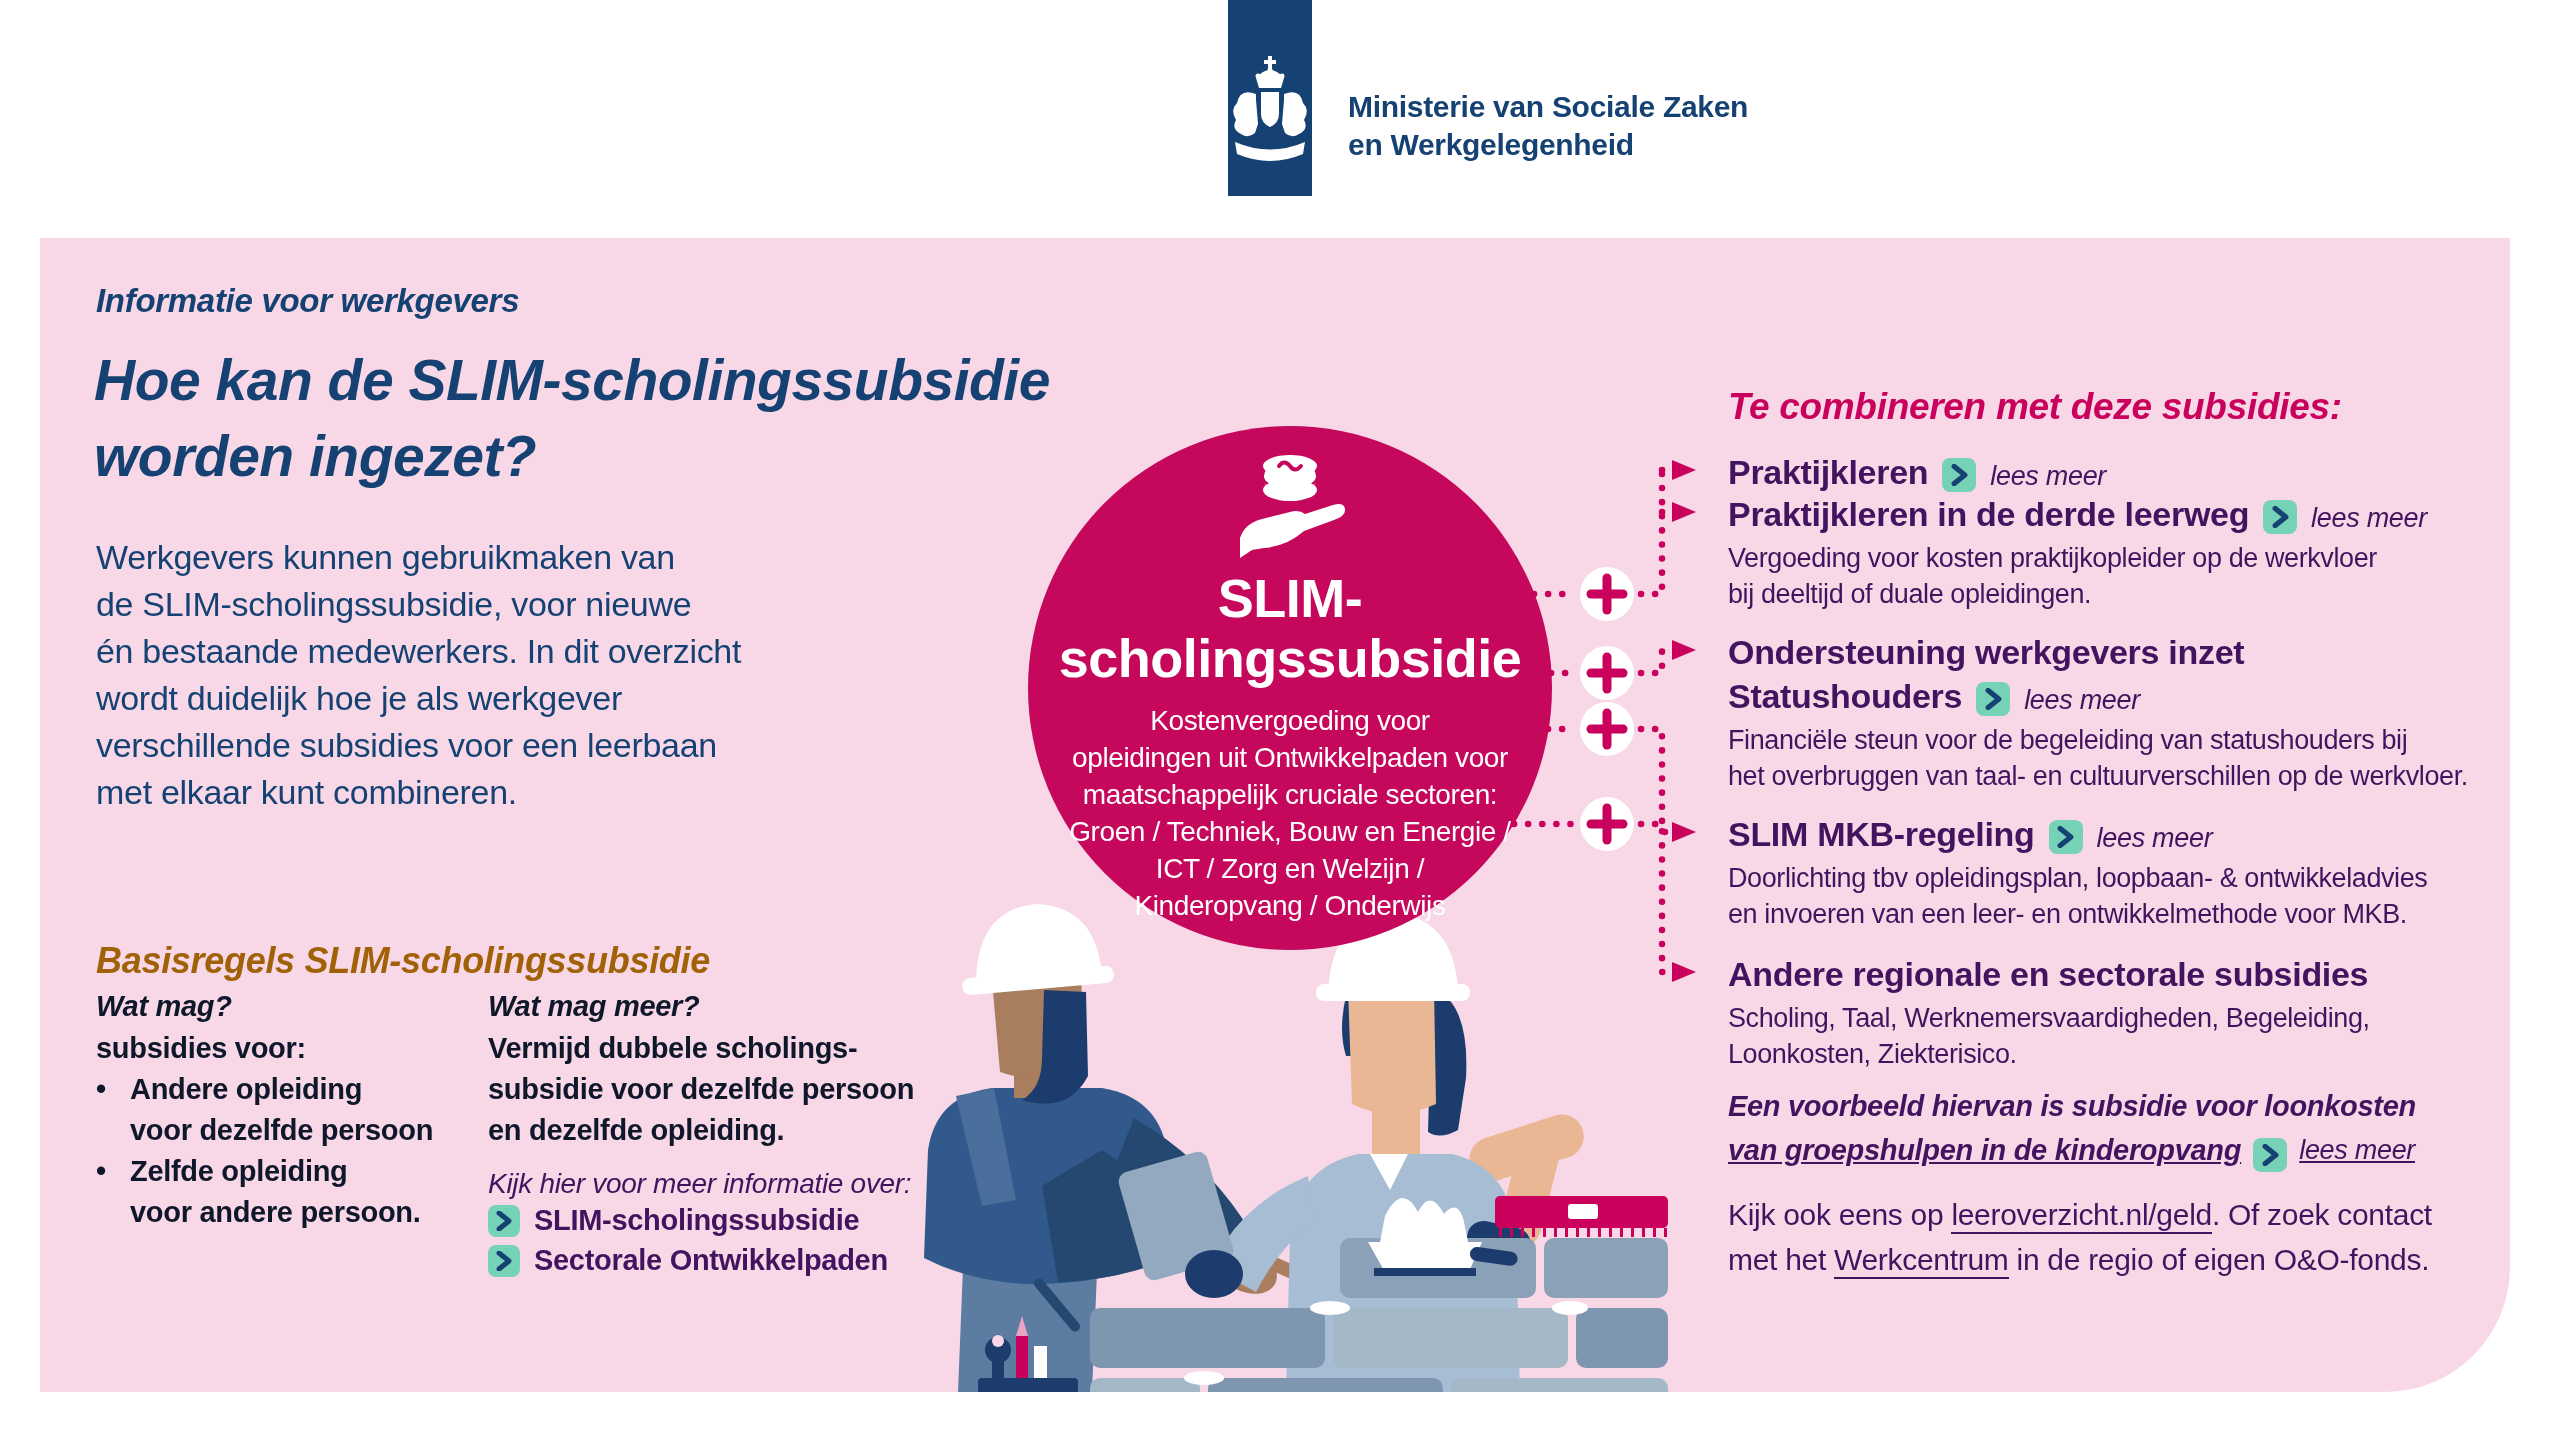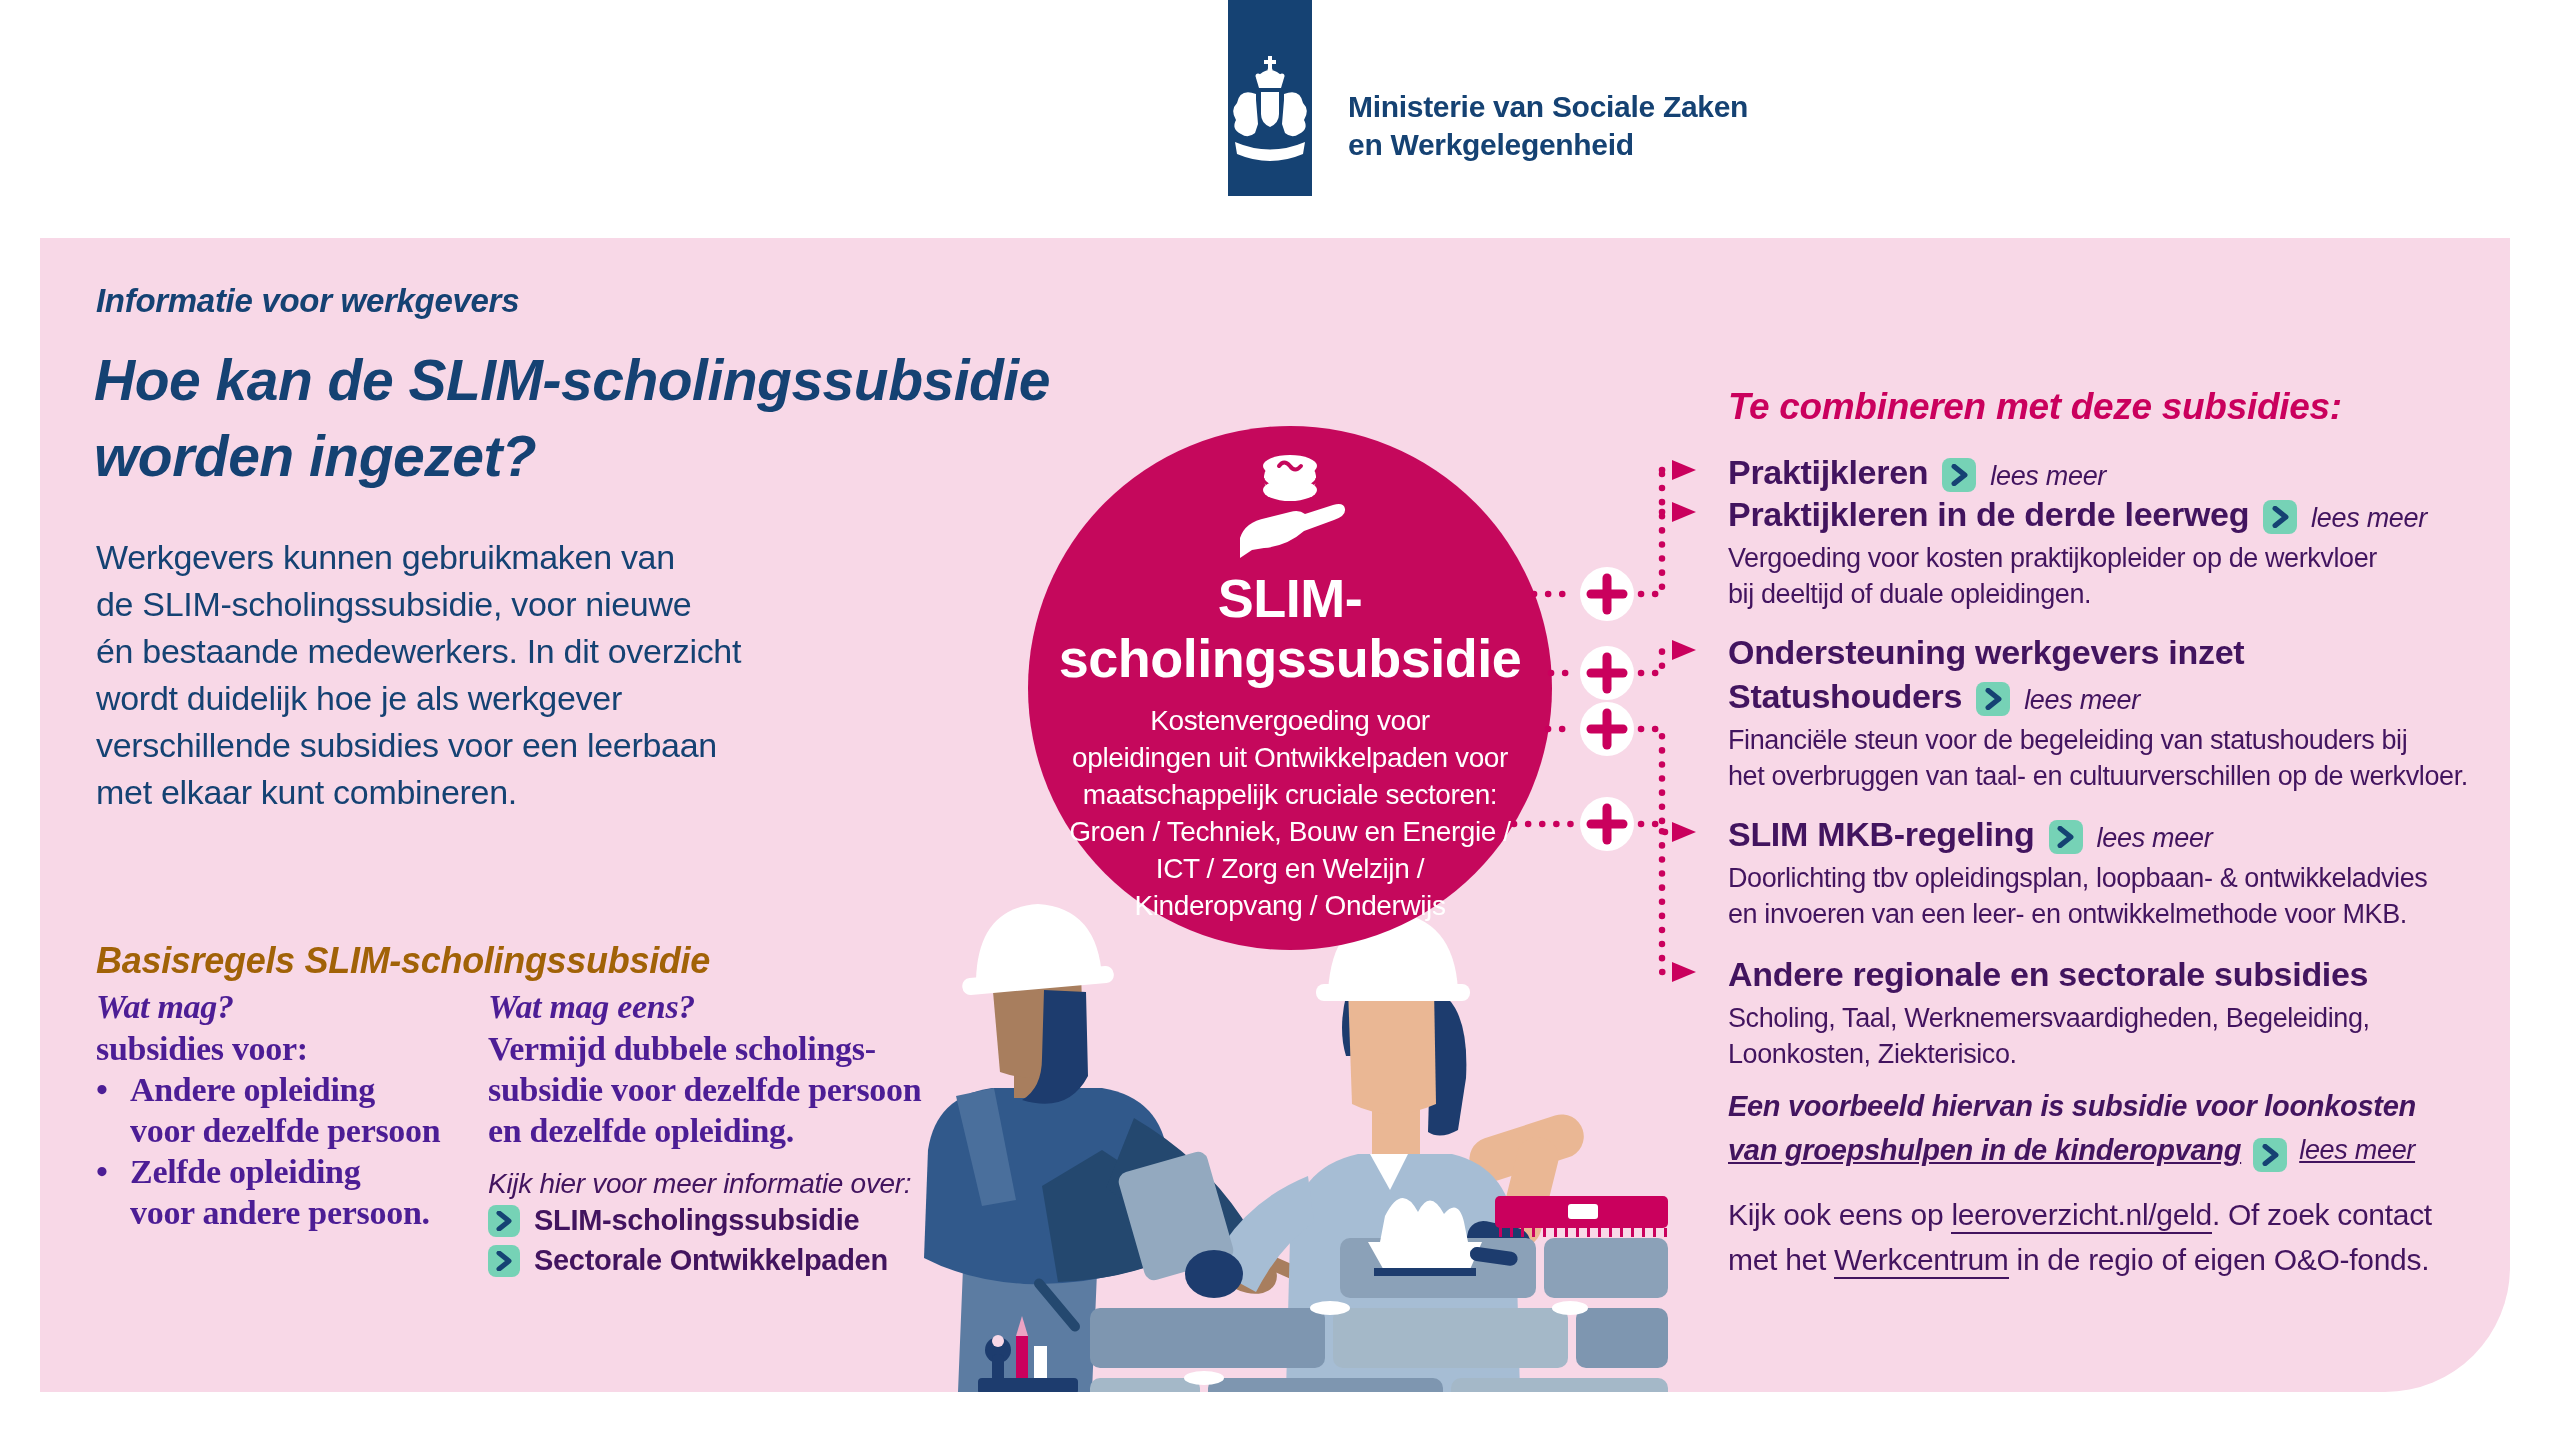--- a/index.html
+++ b/index.html
@@ -17,22 +17,22 @@
 
   .kicker{position:absolute;left:56px;top:44px;font-size:33px;font-style:italic;font-weight:600;
           color:#154273;letter-spacing:-0.3px;}
   .main-title{position:absolute;left:54px;top:104px;font-size:57px;line-height:76px;font-weight:bold;
           font-style:italic;color:#154273;letter-spacing:-0.5px;}
   .intro{position:absolute;left:56px;top:296px;font-size:34px;line-height:47px;color:#154273;
           letter-spacing:-0.3px;}
 
   .basis-heading{position:absolute;left:56px;top:702px;font-size:36px;font-weight:bold;font-style:italic;
           color:#a16207;letter-spacing:-0.3px;}
-  .col{position:absolute;top:748px;font-size:34px;line-height:41px;color:#4c1d95;font-weight:600;
-          letter-spacing:-0.3px;font-family:Liberation Serif, serif;}
+  .col{position:absolute;top:748px;font-size:29px;line-height:41px;color:#0f172a;font-weight:600;
+          letter-spacing:-0.3px;}
   .col-1{left:56px;width:380px;}
   .col-2{left:448px;width:460px;}
   .col-h{font-weight:bold;font-style:italic;display:block;margin-bottom:1px;}
   .bullet-row{display:flex;}
   .bullet-dot{width:34px;flex:0 0 34px;}
   .more-info{position:absolute;left:448px;top:930px;font-size:28px;font-style:italic;color:#42145f;
           letter-spacing:-0.3px;}
   .link-row{position:absolute;left:448px;display:flex;align-items:center;gap:14px;cursor:pointer;}
   .link-row .lbl{font-size:29px;font-weight:bold;color:#42145f;letter-spacing:-0.3px;}
 
@@ -211,21 +211,21 @@
         <span class="bullet-dot">•</span>
         <span>Zelfde opleiding</span>
       </div>
       <div class="bullet-row">
         <span class="bullet-dot"></span>
         <span>voor andere persoon.</span>
       </div>
     </div>
 
     <div class="col col-2">
-      <span class="col-h">Wat mag eens?</span>
+      <span class="col-h">Wat mag meer?</span>
       <div>Vermijd dubbele scholings-</div>
       <div>subsidie voor dezelfde persoon</div>
       <div>en dezelfde opleiding.</div>
     </div>
 
     <div class="more-info">Kijk hier voor meer informatie over:</div>
     <div class="link-row" style="top:966px;">
       <span class="chip chip-sm">
         <svg width="16" height="20" viewBox="0 0 16 20">
             <path d="M3,2 L13,10 L3,18" fill="none" stroke="#154273" stroke-width="5" stroke-linecap="round" stroke-linejoin="round"></path>

